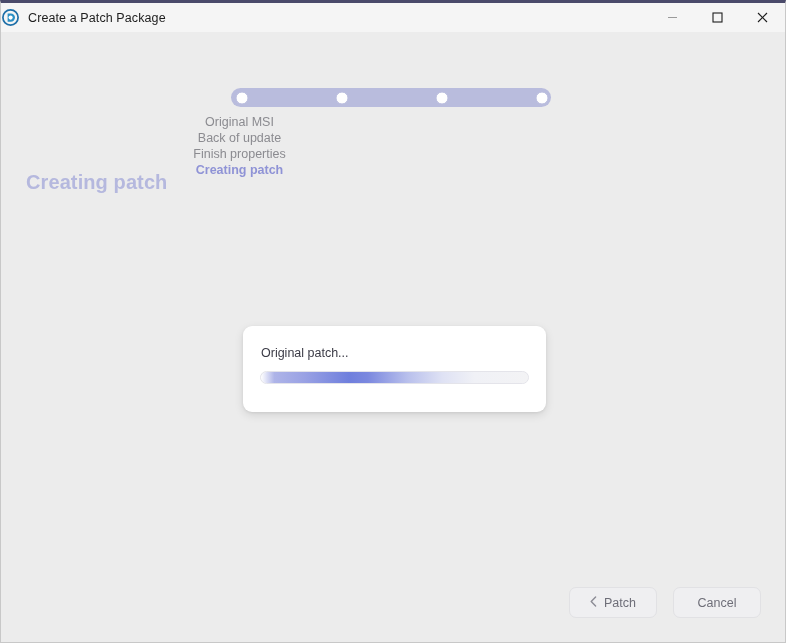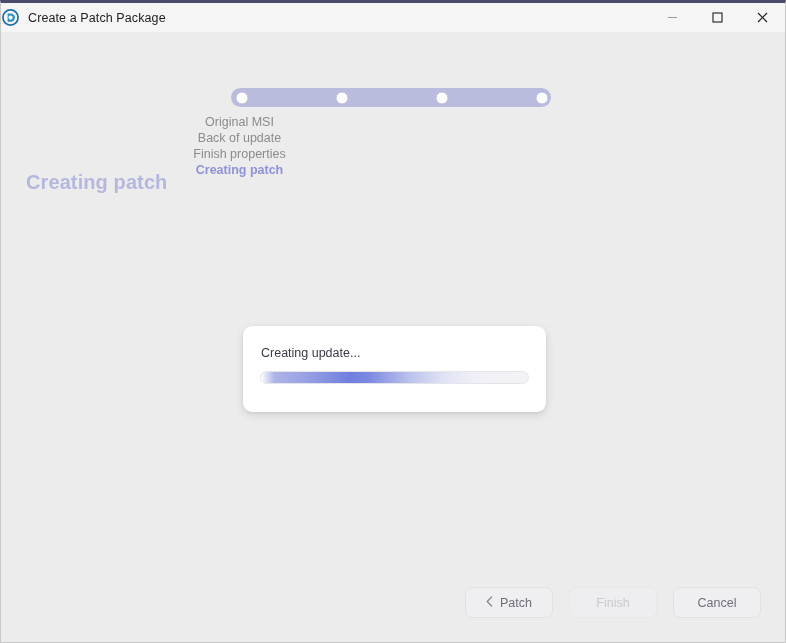--- a/index.html
+++ b/index.html
@@ -267,37 +267,34 @@
         <div class="step-label">Original MSI</div>
         <div class="step-label">Back of update</div>
         <div class="step-label">Finish properties</div>
         <div class="step-label active">Creating patch</div>
       </div>
     </div>
 
     <div class="page-heading">Creating patch</div>
 
     <div class="progress-card">
-      <div class="progress-label">Creating update...</div>
+      <div class="progress-label">Original patch...</div>
       <div class="progress-bar">
         <div class="progress-fill"></div>
       </div>
     </div>
 
     <div class="footer">
       <div class="btn">
         <span class="chevron-left">
           <svg width="7" height="11" viewBox="0 0 7 11">
               <polyline points="5.6,1 1.2,5.5 5.6,10" fill="none" stroke="#8c8c95" stroke-width="1.4" stroke-linecap="round" stroke-linejoin="round"></polyline>
             </svg>
         </span>
         <span>Patch</span>
       </div>
-      <div class="btn disabled">
-        <span>Finish</span>
-      </div>
       <div class="btn">
         <span>Cancel</span>
       </div>
     </div>
 
   </div>
 </div>
 
 </body></html>

